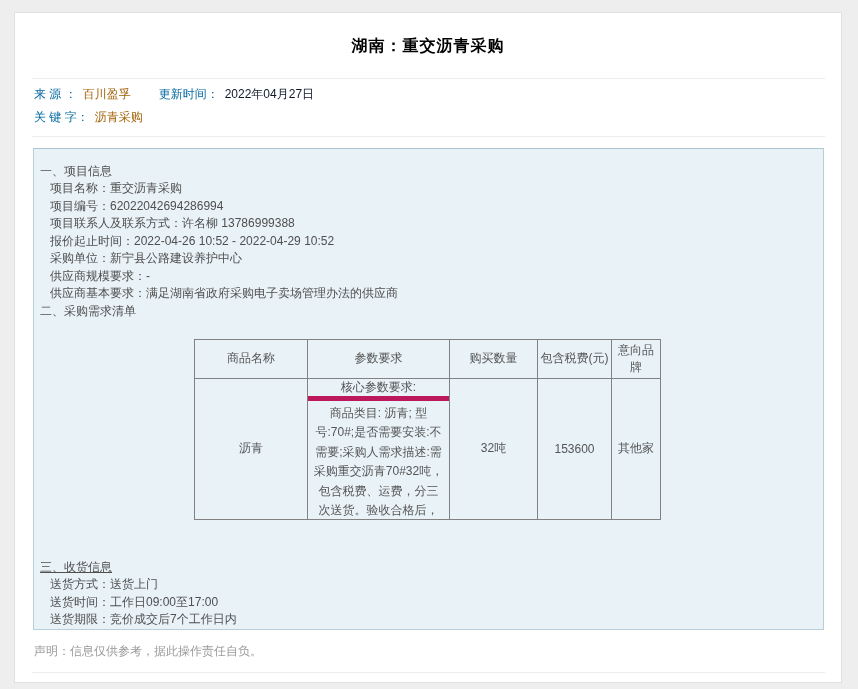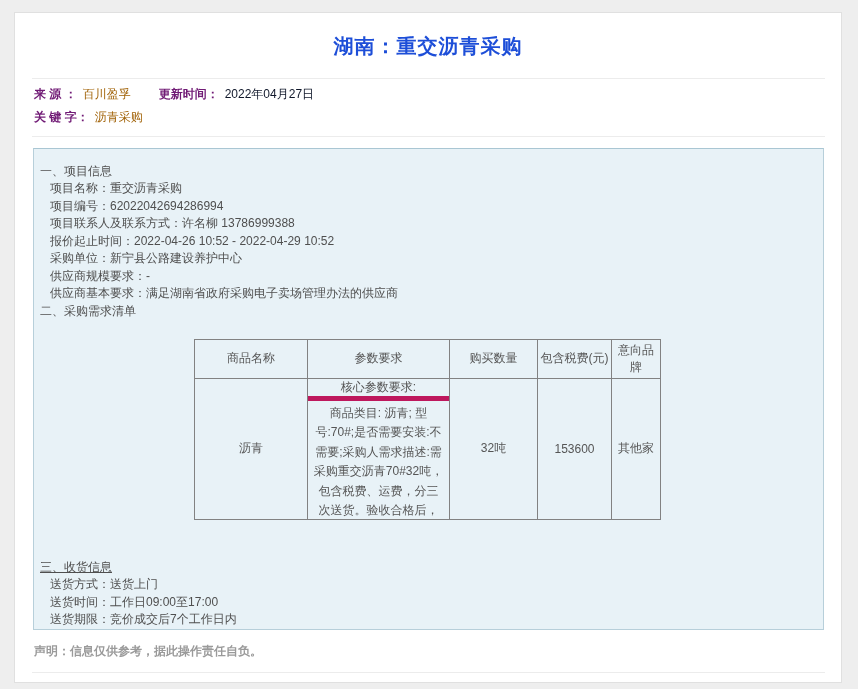--- a/index.html
+++ b/index.html
@@ -13,41 +13,41 @@
   .card {
     position:absolute; left:14px; top:12px;
     width:828px; height:671px;
     background:#ffffff;
     border:1px solid #e0e0e0;
     overflow:hidden;
   }
   .title {
     margin-top:20px;
     text-align:center;
-    color:#1d4ed8;
-    font-size:20px;
+    color:#000000;
+    font-size:16px;
     font-weight:bold;
     line-height:26px;
     letter-spacing:1px;
   }
   .hr {
     height:0;
     border-top:1px solid #ececec;
     margin:0 16px 0 17px;
   }
   .hr-top    { margin-top:19px; }
   .hr-meta   { margin-top:11px; }
   .hr-bottom { margin-top:13px; }
   .meta-row {
     margin:8px 0 0 19px;
     font-size:12px;
     line-height:15px;
     white-space:nowrap;
   }
-  .meta-label { color:#701a75; font-weight:bold; }
+  .meta-label { color:#0369a1; font-weight:normal; }
   .meta-value { color:#a16207; margin-left:6px; }
   .meta-value.dark { color:#0f172a; }
   .meta-gap { margin-left:28px; }
   .content-box {
     margin:11px 17px 0 18px;
     height:482px;
     background:#e8f2f7;
     border:1px solid #b7cfda;
     border-top-color:#a9c6d3;
     padding:13px 8px 0 6px;
@@ -97,21 +97,20 @@
     text-align:center;
     max-height:118px;
     overflow:hidden;
   }
   .heading-delivery { margin-top:39px;text-decoration:underline; }
   .disclaimer {
     margin:14px 0 0 19px;
     font-size:12px;
     color:#9a9a9a;
     line-height:15px;
-    font-weight:bold;
   }
 </style>
 </head>
 <body>
 
 <div class="card">
 
   <h1 class="title">湖南：重交沥青采购</h1>
 
   <div class="hr hr-top"></div>

